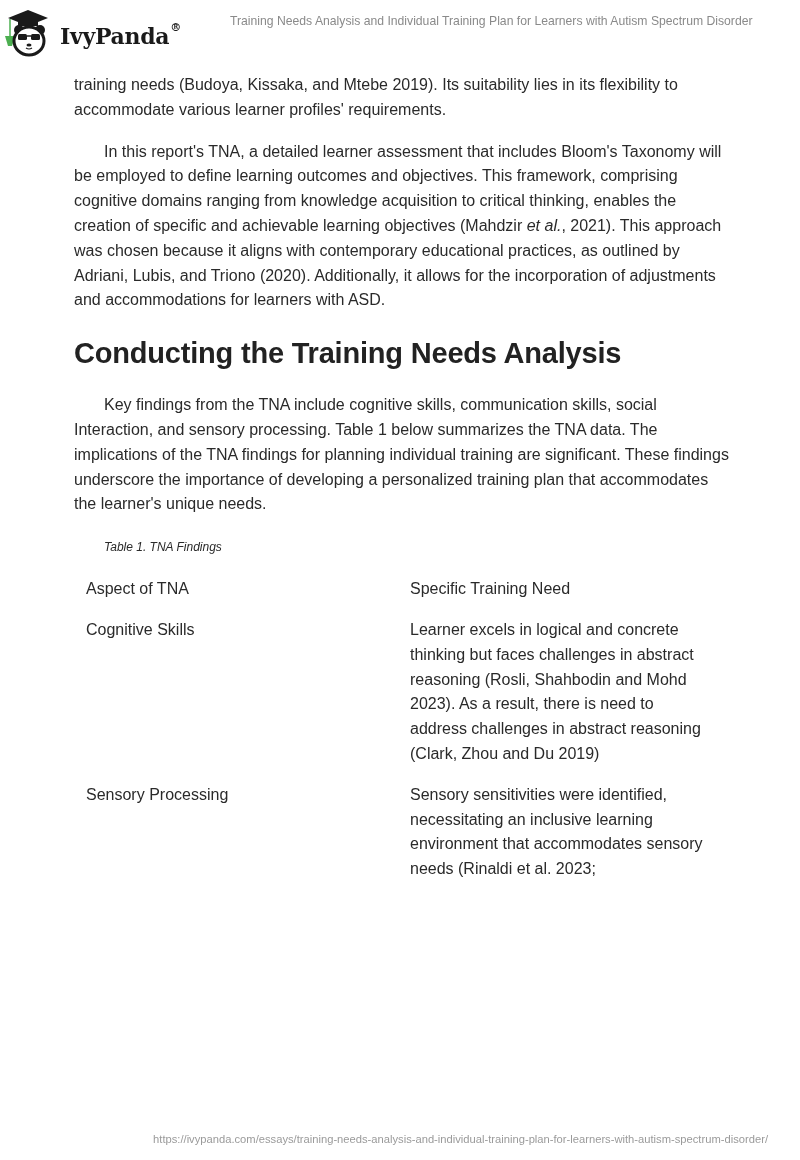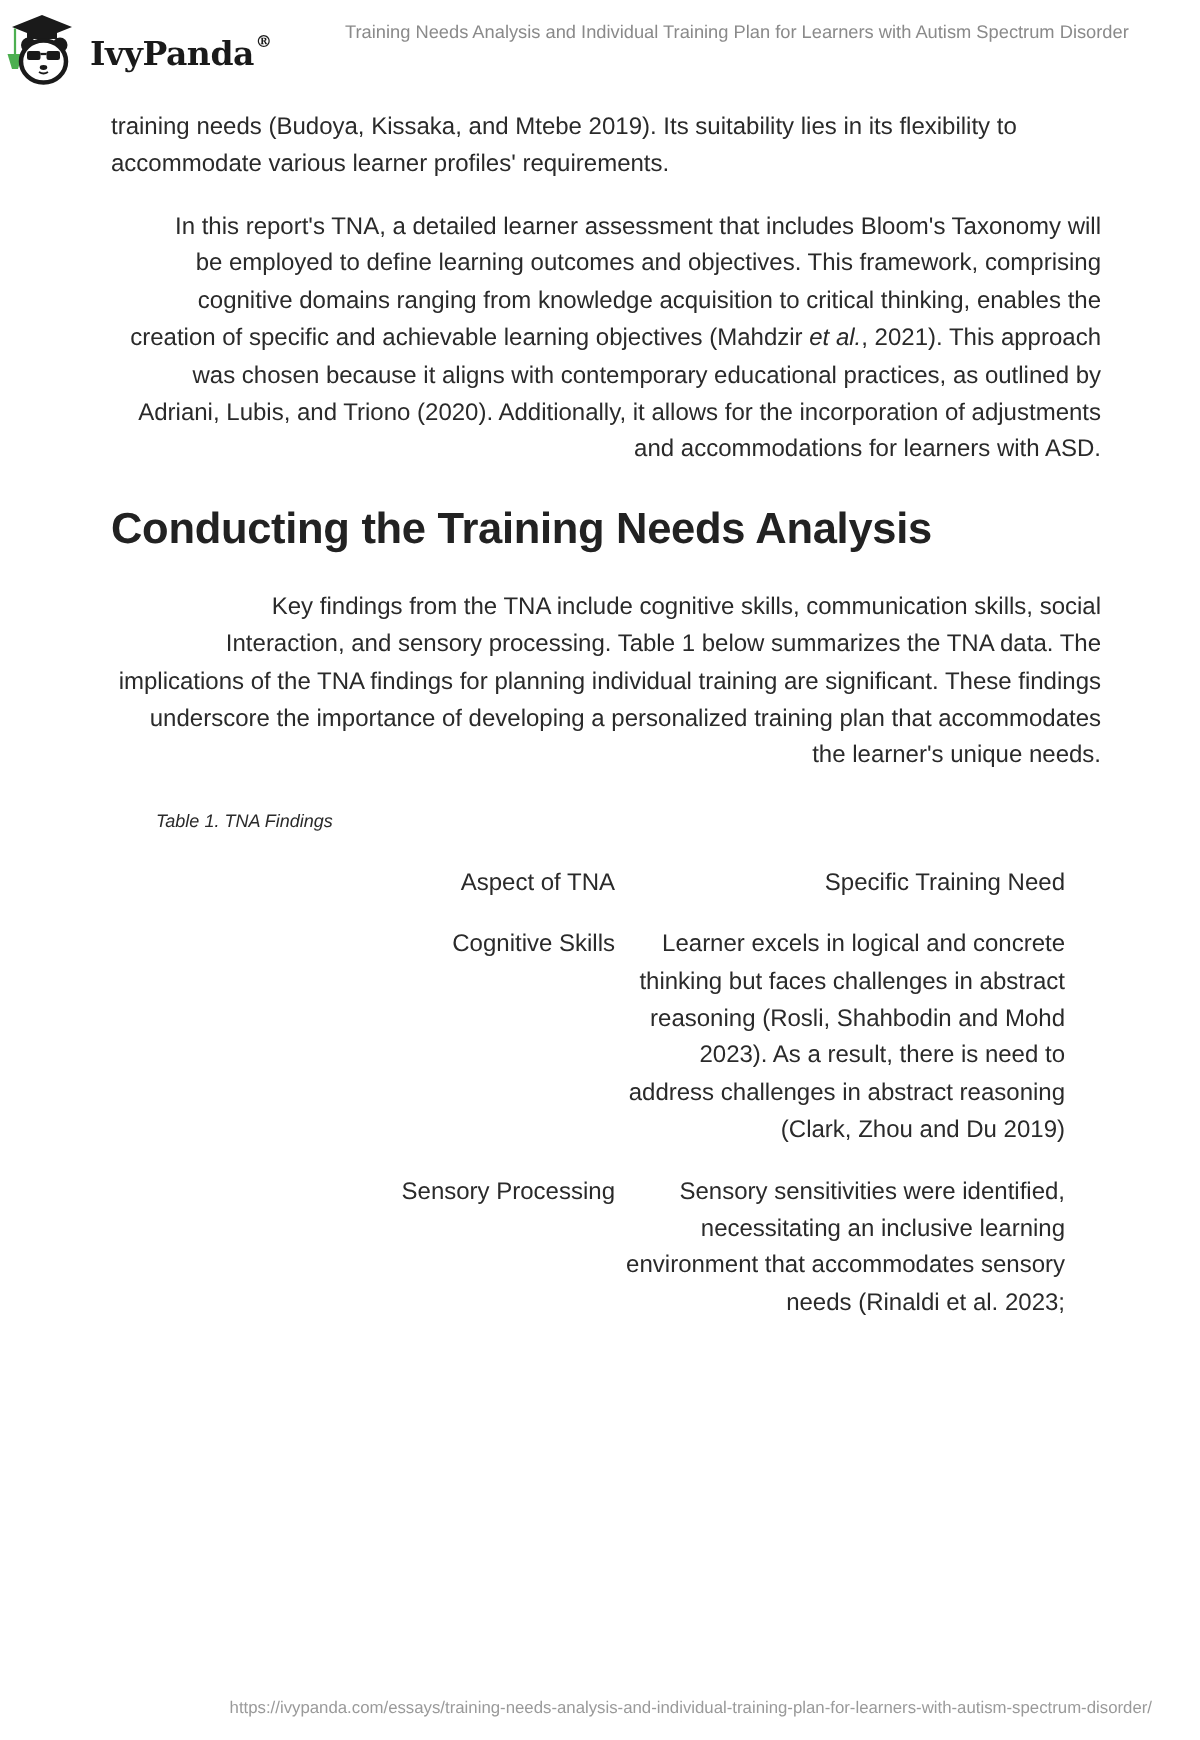--- a/index.html
+++ b/index.html
@@ -55,21 +55,21 @@
     .content {
       position: absolute;
       left: 74px; top: 73px;
       width: 660px;
     }
     p.body {
       font-size: 16px;
       line-height: 24.8px;
       color: #2a2a2a;
     }
-    p.indent { text-indent: 30px; text-align: right; }
+    p.indent { text-indent: 30px; }
     .p1 { margin-bottom: 17px; }
     .p2 { margin-bottom: 0; }
     h2.section-title {
       font-size: 29px;
       font-weight: bold;
       color: #222222;
       margin-top: 22px;
       margin-bottom: 22px;
       letter-spacing: -0.2px;
       line-height: 36px;
@@ -87,21 +87,20 @@
       border-collapse: collapse;
       width: 650px;
       margin-left: 0px;
       font-size: 16px;
       color: #2a2a2a;
     }
     table.tna td {
       vertical-align: top;
       padding: 0 0 16px 12px;
       line-height: 24.8px;
-      text-align: right;
     }
     table.tna td.col-aspect { width: 336px; }
     table.tna td.col-need { width: 314px; padding-left: 0; padding-right: 14px; }
     table.tna tr.head td { padding-bottom: 16px; }
     .footer-url {
       position: absolute;
       right: 32px; top: 1133px;
       font-size: 11.2px;
       color: #9a9a9a;
       white-space: nowrap;

